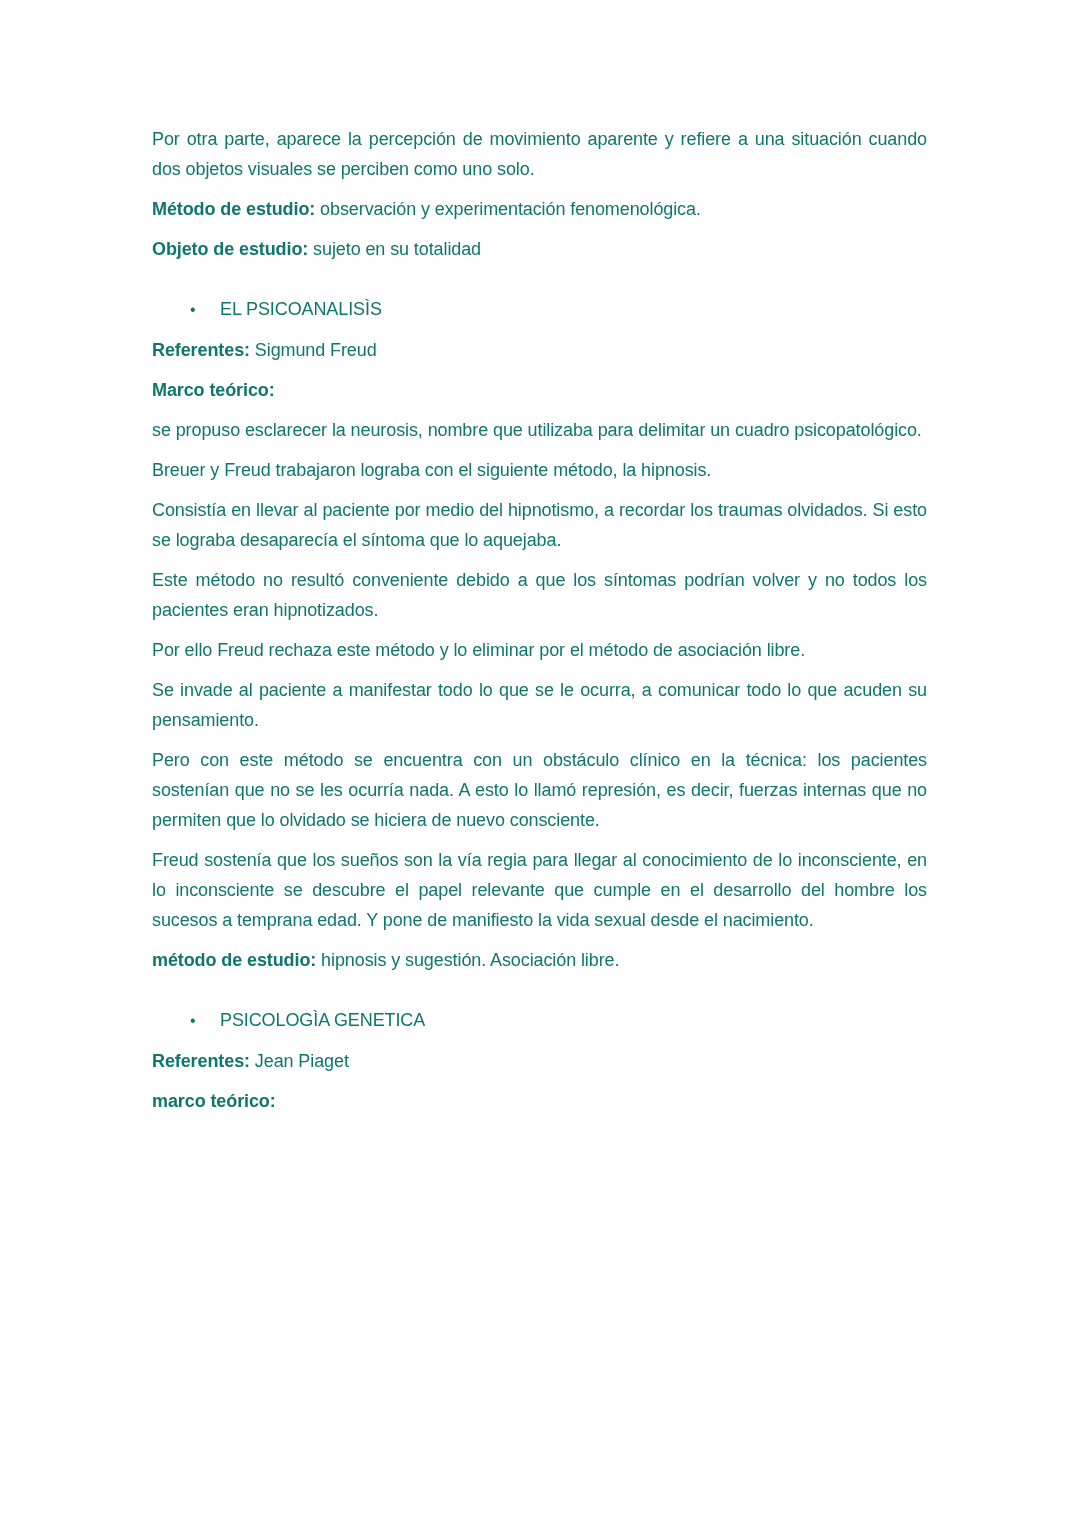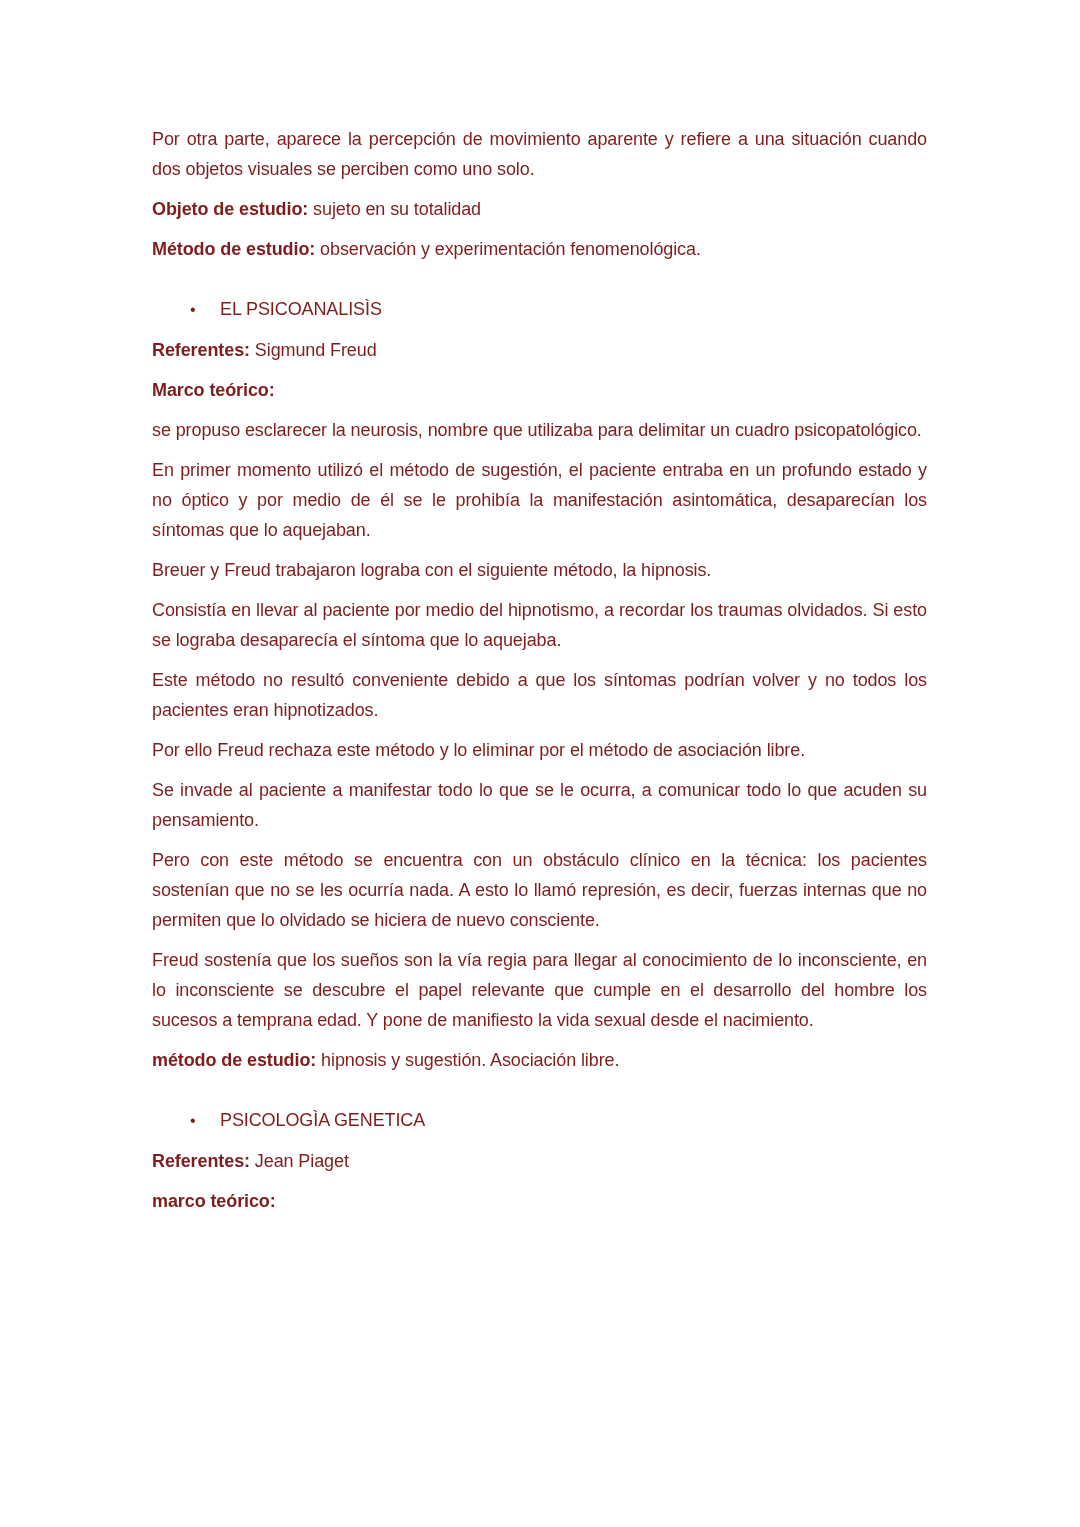--- a/index.html
+++ b/index.html
@@ -11,21 +11,21 @@
     height: 1527px;
     background: #ffffff;
     overflow: hidden;
   }
   .page {
     box-sizing: border-box;
     width: 1080px;
     height: 1527px;
     padding: 124px 153px 0 152px;
     background: #ffffff;
-    color: #7f1d1d;
+    color: #0f766e;
     font-family: "Liberation Sans", "DejaVu Sans", sans-serif;
     font-size: 18px;
     line-height: 30px;
     letter-spacing: -0.1px;
   }
   .block {
     margin: 0 0 10px 0;
   }
   .para {
     text-align: justify;
@@ -49,37 +49,36 @@
     margin-top: 20px;
   }
 </style>
 </head>
 <body>
 
 <div class="page">
 
   <p class="block para">Por otra parte, aparece la percepción de movimiento aparente y refiere a una situación cuando dos objetos visuales se perciben como uno solo.</p>
 
+  <p class="block labeled"><strong>Método de estudio:</strong><span> observación y experimentación fenomenológica.</span></p>
+
   <p class="block labeled"><strong>Objeto de estudio:</strong><span> sujeto en su totalidad</span></p>
-
-  <p class="block labeled"><strong>Método de estudio:</strong><span> observación y experimentación fenomenológica.</span></p>
 
   <div class="block bullet-item">
     <span class="marker">•</span>
     <span class="bullet-text">EL PSICOANALISÌS</span>
   </div>
 
   <p class="block labeled"><strong>Referentes:</strong><span> Sigmund Freud</span></p>
 
   <p class="block labeled"><strong>Marco teórico:</strong><span></span></p>
 
   <p class="block para">se propuso esclarecer la neurosis, nombre que utilizaba para delimitar un cuadro psicopatológico.</p>
 
 
-  <p class="block para">En primer momento utilizó el método de sugestión, el paciente entraba en un profundo estado y no óptico y por medio de él se le prohibía la manifestación asintomática, desaparecían los síntomas que lo aquejaban.</p>
 
   <p class="block para">Breuer y Freud trabajaron lograba con el siguiente método, la hipnosis.</p>
 
   <p class="block para">Consistía en llevar al paciente por medio del hipnotismo, a recordar los traumas olvidados. Si esto se lograba desaparecía el síntoma que lo aquejaba.</p>
 
   <p class="block para">Este método no resultó conveniente debido a que los síntomas podrían volver y no todos los pacientes eran hipnotizados.</p>
 
   <p class="block para">Por ello Freud rechaza este método y lo eliminar por el método de asociación libre.</p>
 
   <p class="block para">Se invade al paciente a manifestar todo lo que se le ocurra, a comunicar todo lo que acuden su pensamiento.</p>

